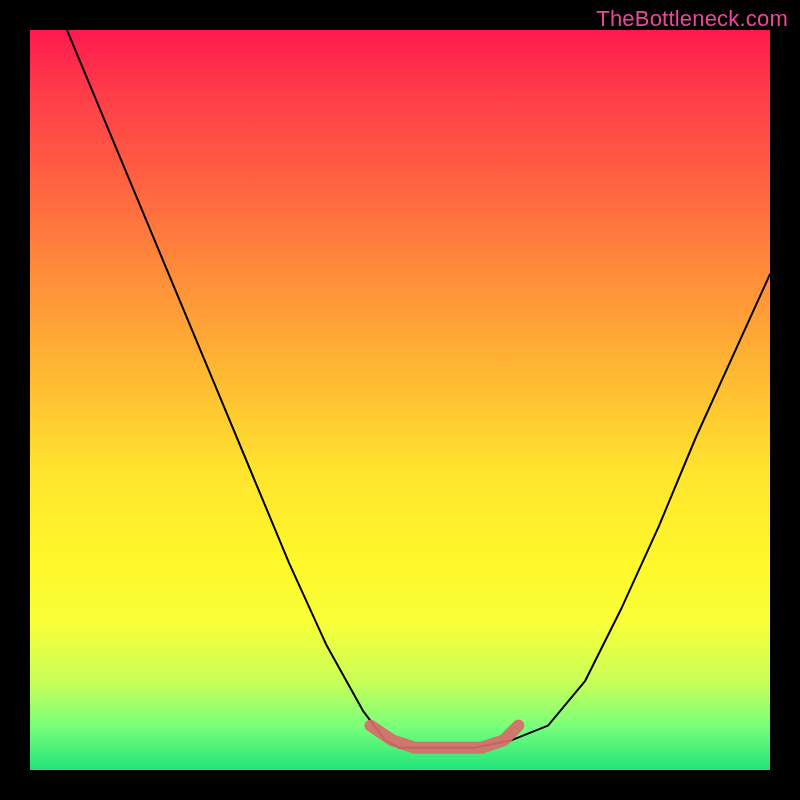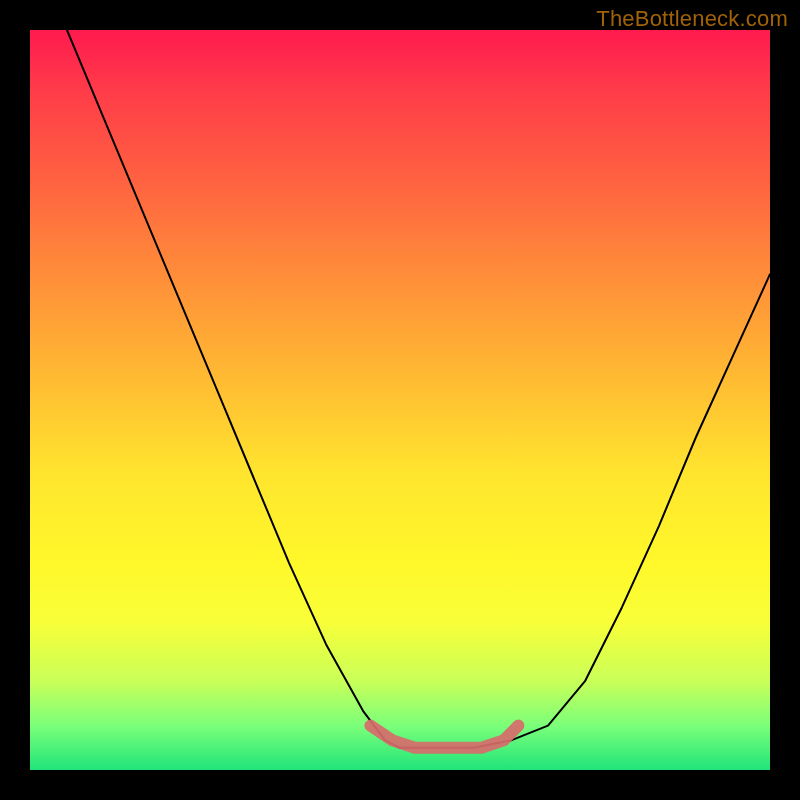--- a/index.html
+++ b/index.html
@@ -35,21 +35,21 @@
       #c9ff58 88%,
       #7bff7a 94%,
       #20e47a 100%);
   }
   .attribution {
     position: absolute;
     top: 6px;
     right: 12px;
     font-family: Arial, Helvetica, sans-serif;
     font-size: 22px;
-    color: #a16207;
+    color: #ec4899;
     letter-spacing: 0.2px;
   }
   svg.curves {
     position: absolute;
     left: 0;
     top: 0;
     width: 740px;
     height: 740px;
   }
 </style>

